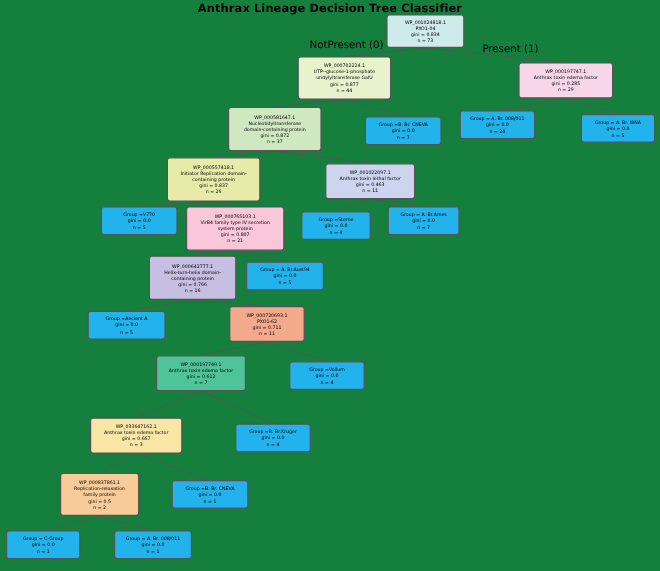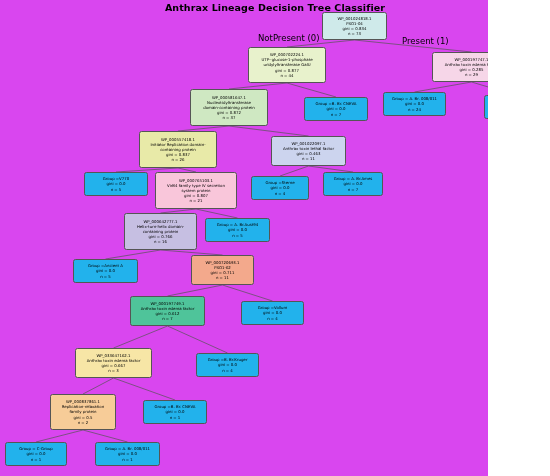--- a/index.html
+++ b/index.html
@@ -5,24 +5,24 @@
   html, body {
     margin: 0;
     padding: 0;
     background: #ffffff;
   }
   body {
     font-family: "DejaVu Sans", sans-serif;
   }
   #canvas {
     position: relative;
-    width: 488px;
+    width: 550px;
     height: 476px;
     overflow: hidden;
-    background: #d946ef;
+    background: #15803d;
   }
   #edges {
     position: absolute;
     left: 0;
     top: 0;
     width: 550px;
     height: 476px;
     pointer-events: none;
   }
   .title {

